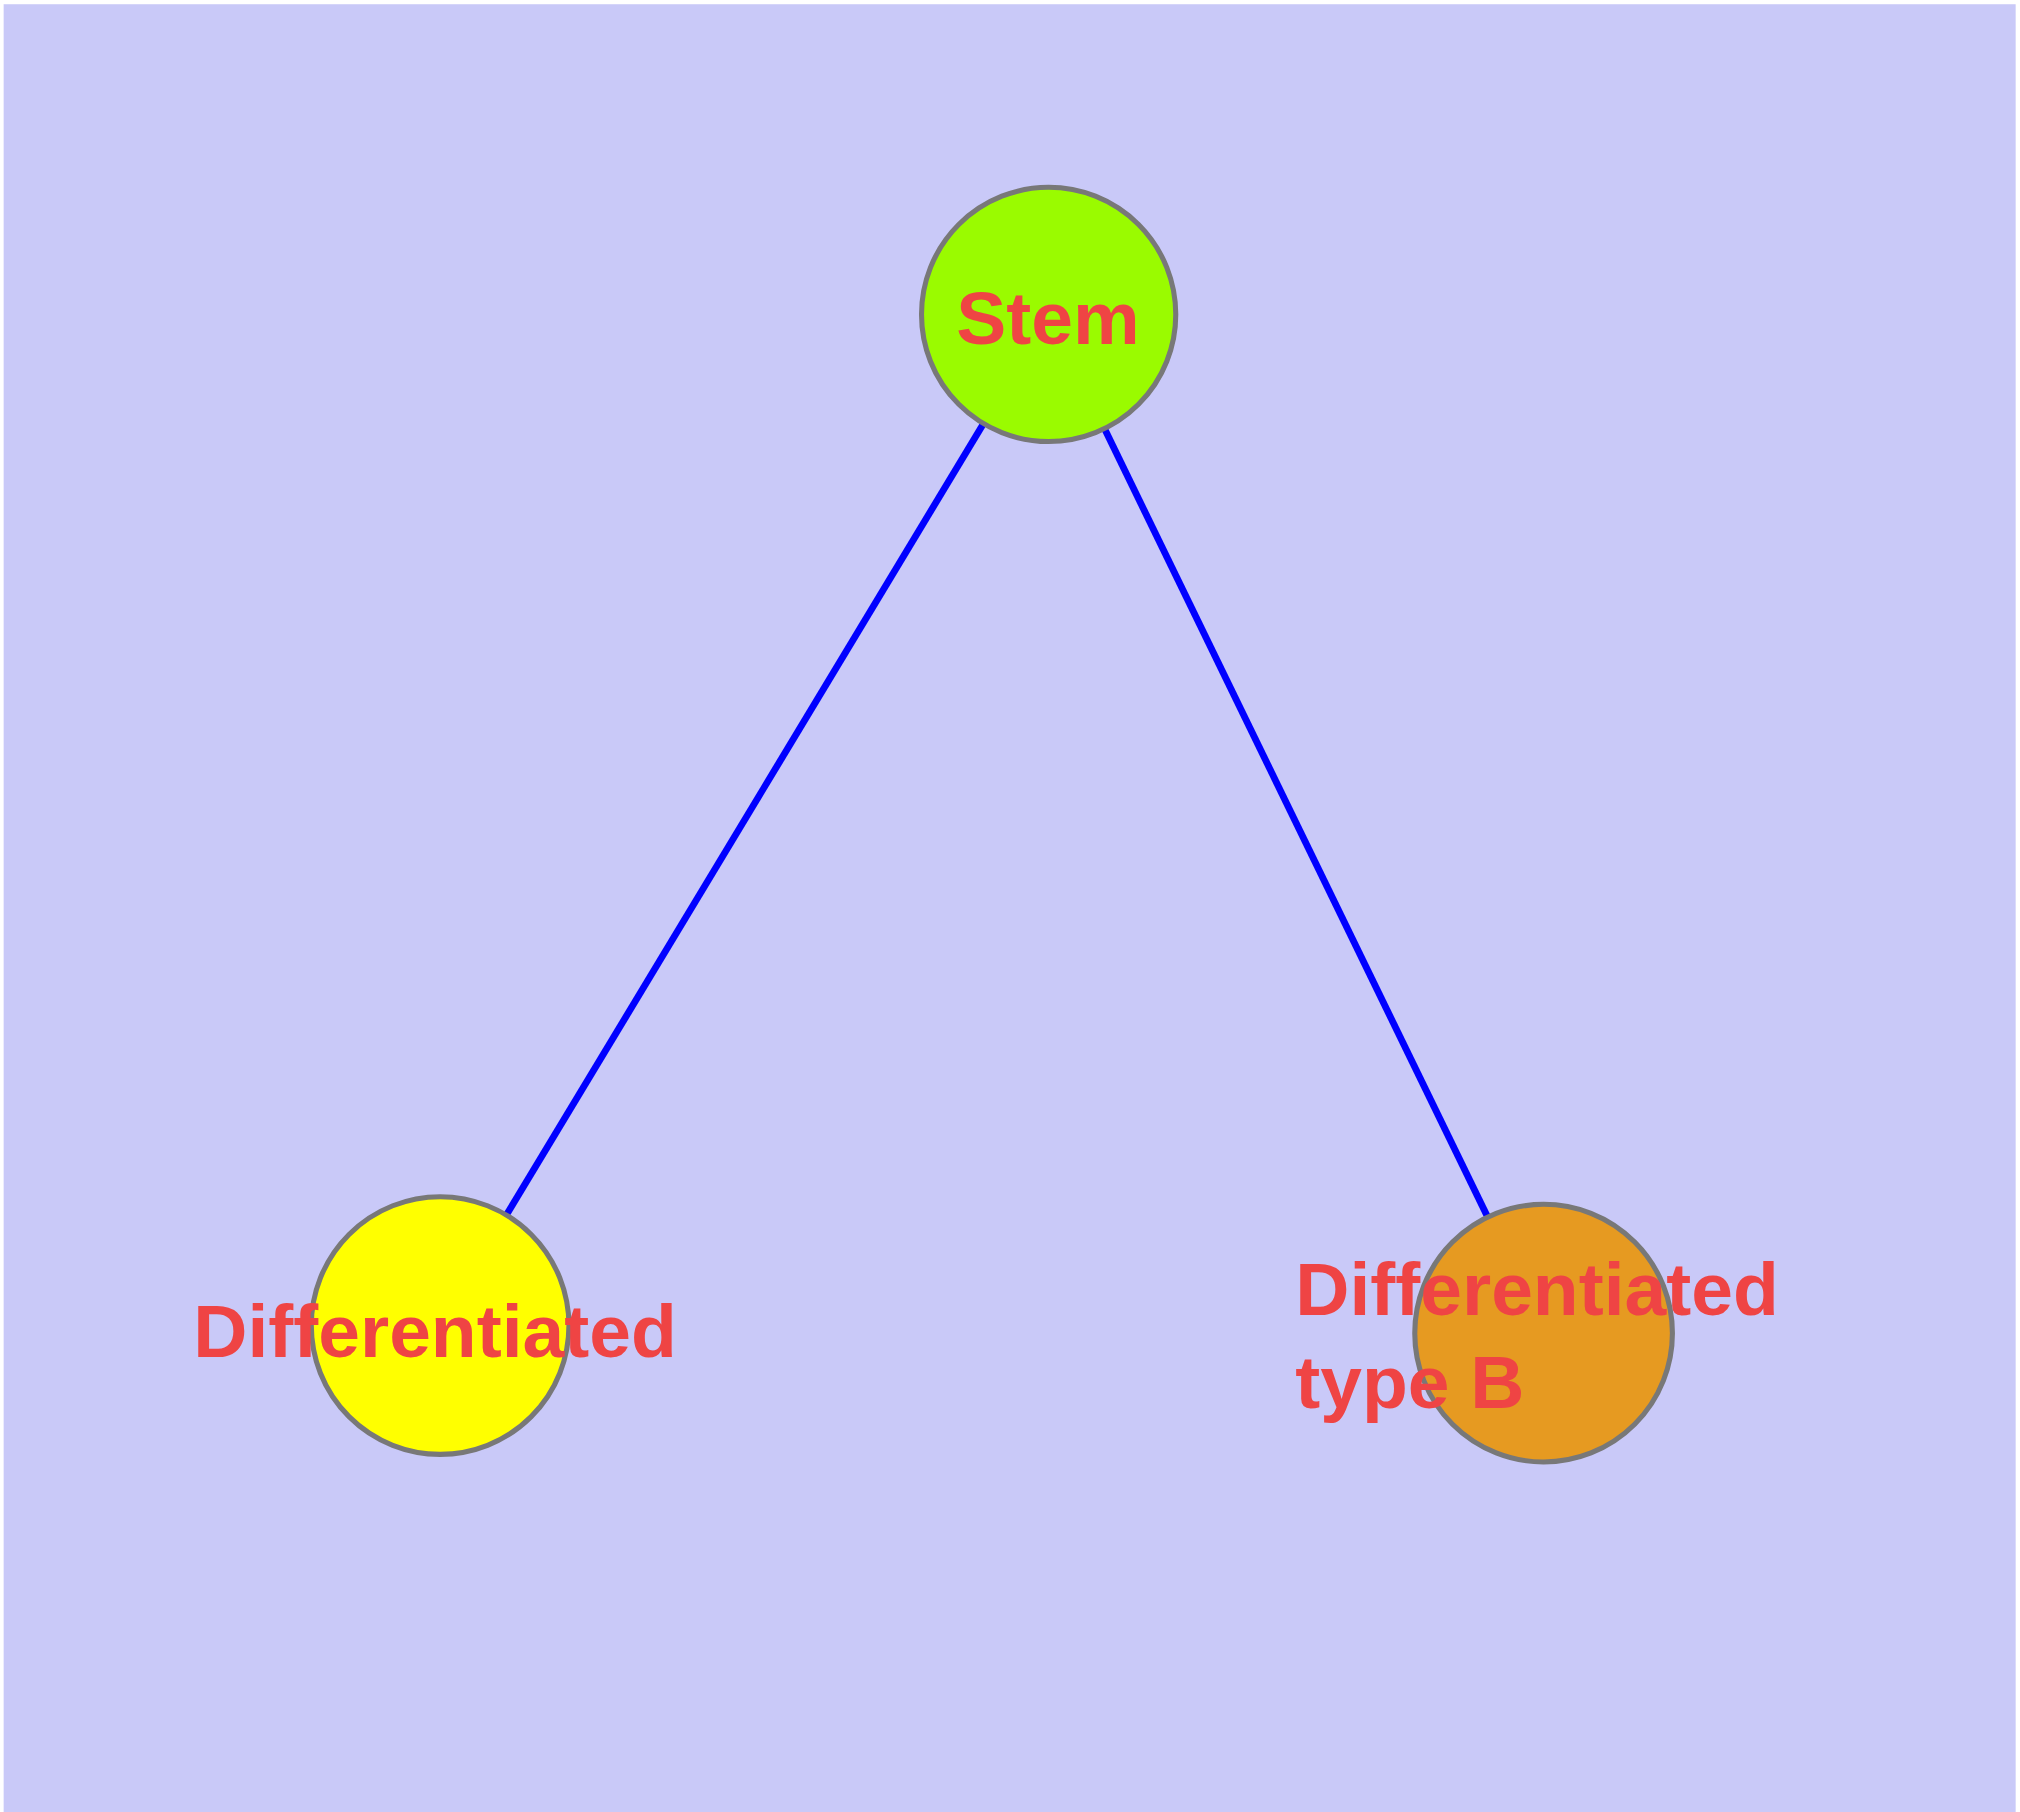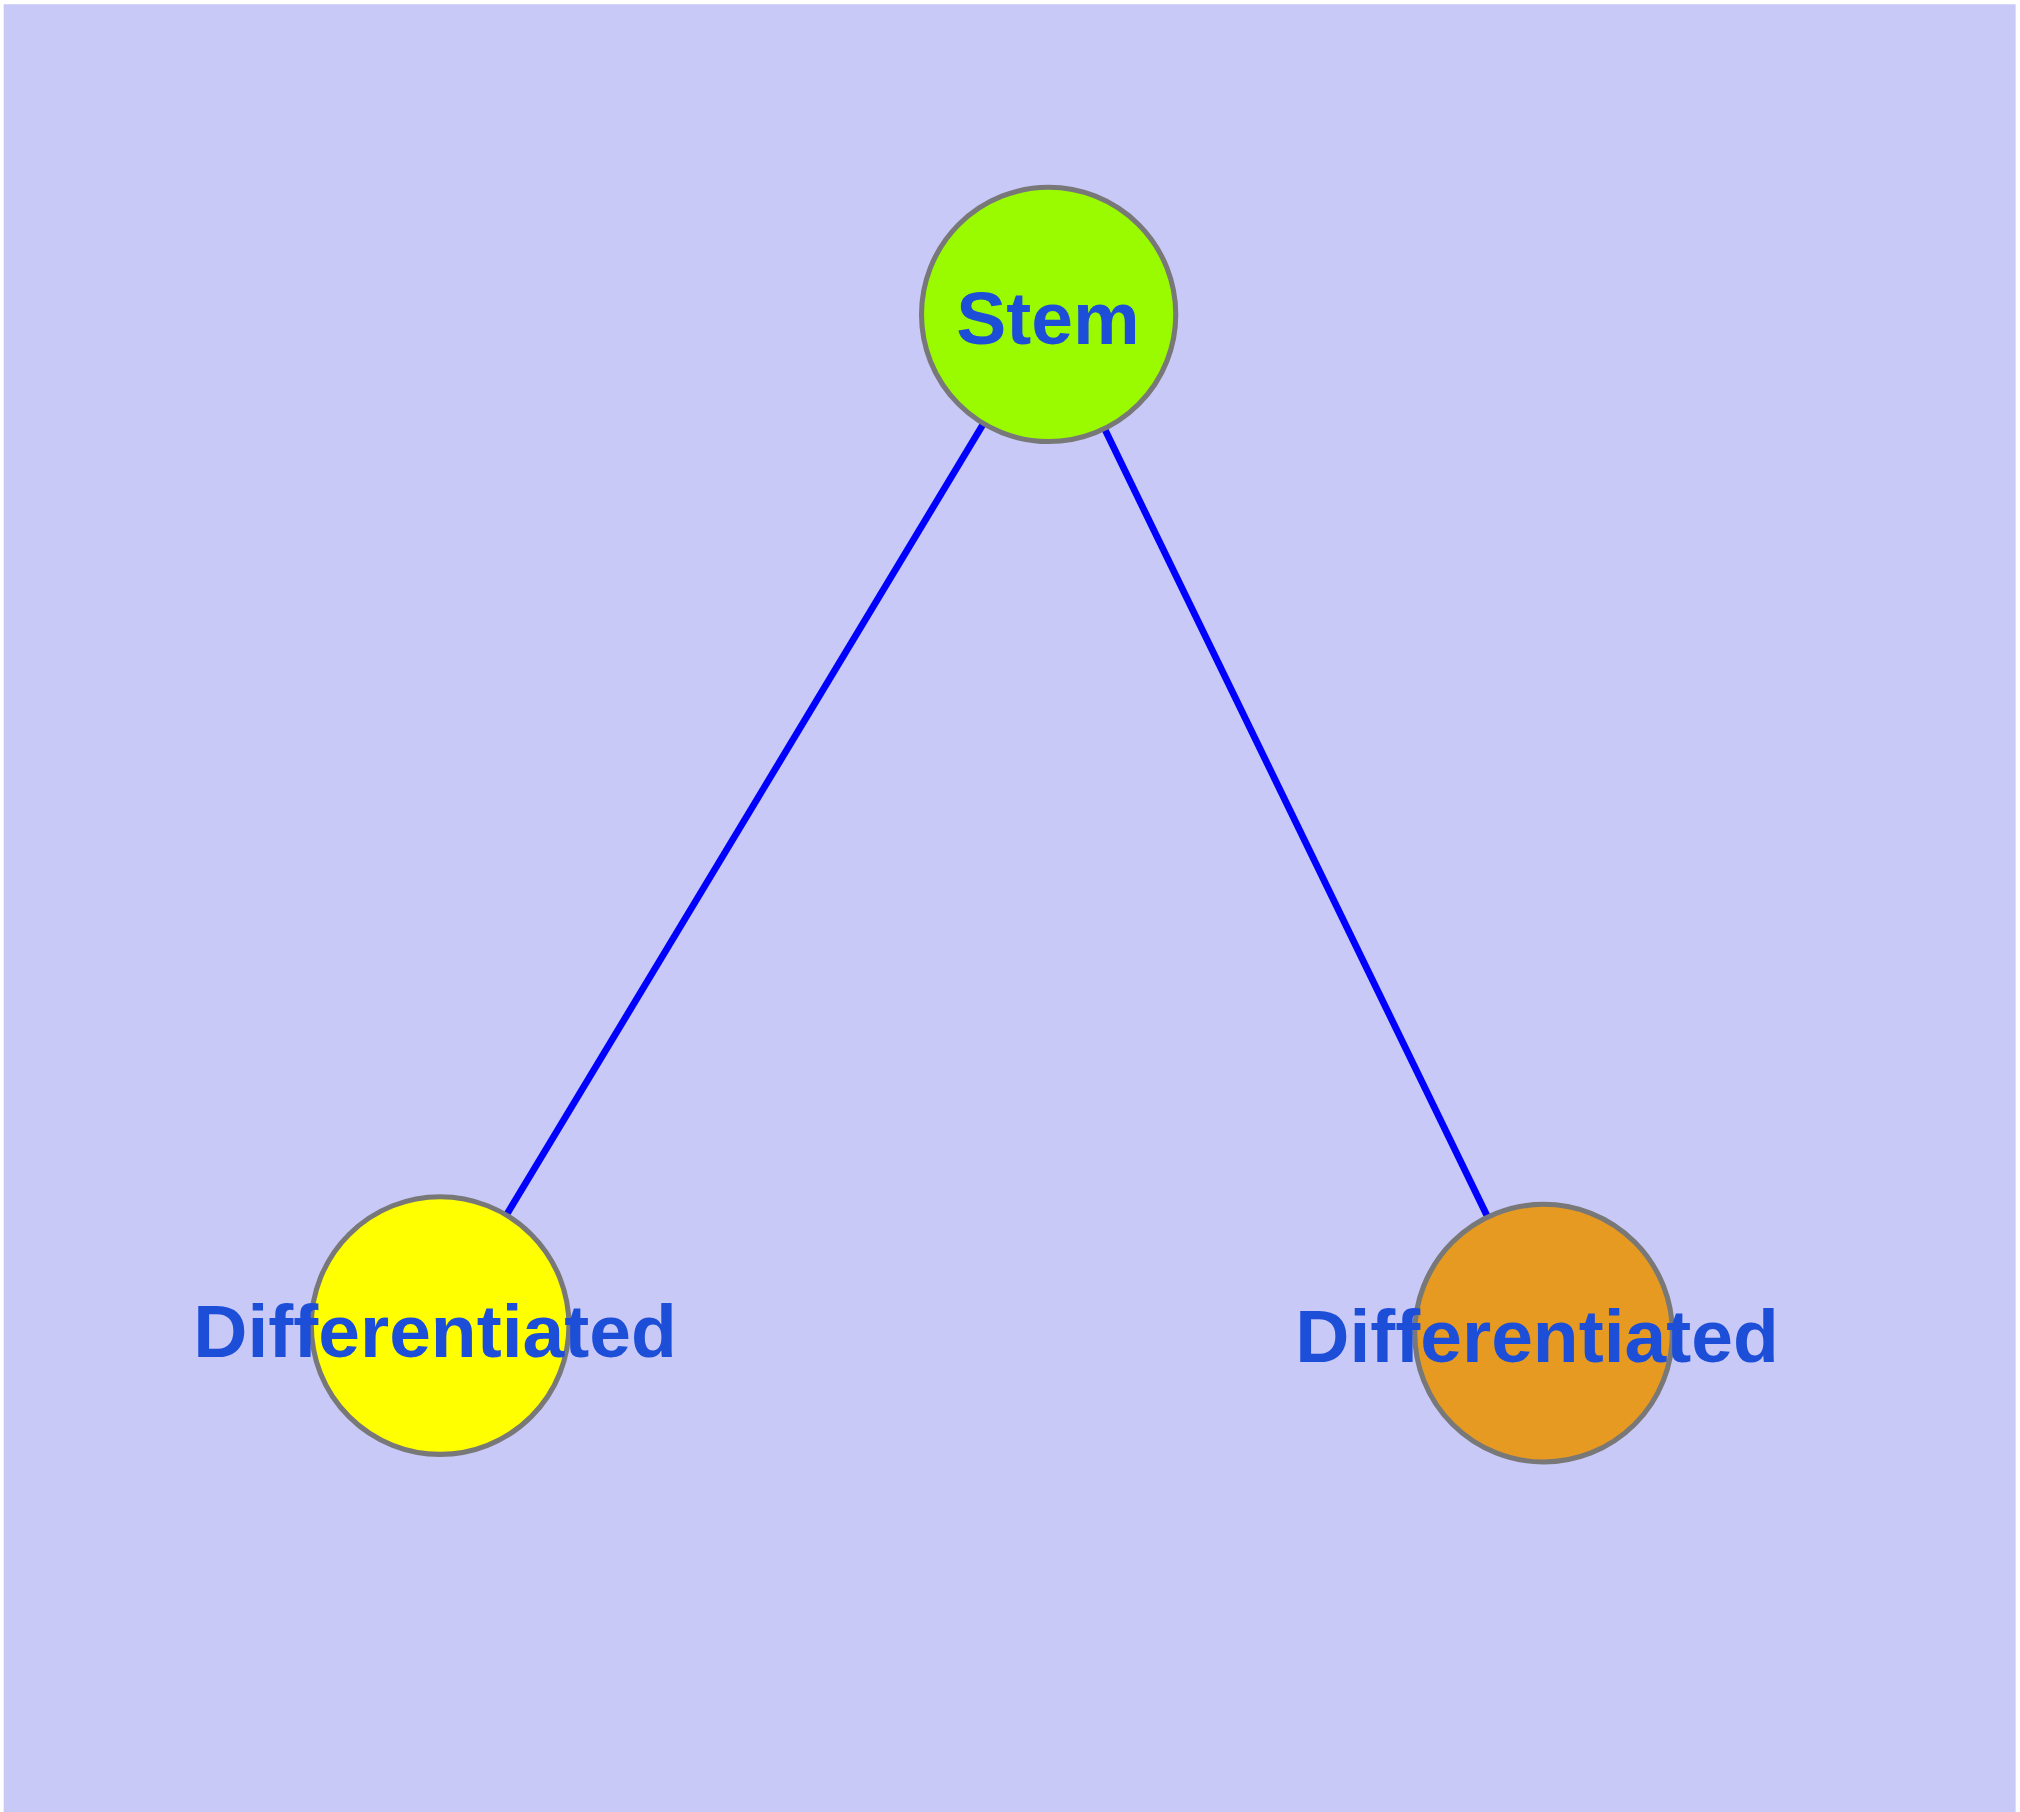--- a/index.html
+++ b/index.html
@@ -21,21 +21,21 @@
     left: 0;
     top: 0;
     width: 2021px;
     height: 1812px;
     display: block;
   }
   .node-label {
     position: absolute;
     transform: translate(-50%, -50%);
     text-align: left;
-    color: #1d4ed8;
+    color: #ef4444;
     font-weight: bold;
     font-size: 75px;
     line-height: 93px;
     white-space: nowrap;
     letter-spacing: 0px;
   }
   .node-label .line {
     display: block;
   }
 </style>
@@ -57,16 +57,17 @@
   </svg>
 
   <div class="node-label" style="left:1048px; top:318px;">Stem</div>
 
   <div class="node-label" style="left:435px; top:1331px;">
     <span class="line">Differentiated</span>
   </div>
 
   <div class="node-label" style="left:1537px; top:1336px;">
     <span class="line">Differentiated</span>
+    <span class="line">type B</span>
   </div>
 
 </div>
 
 
 </body></html>

